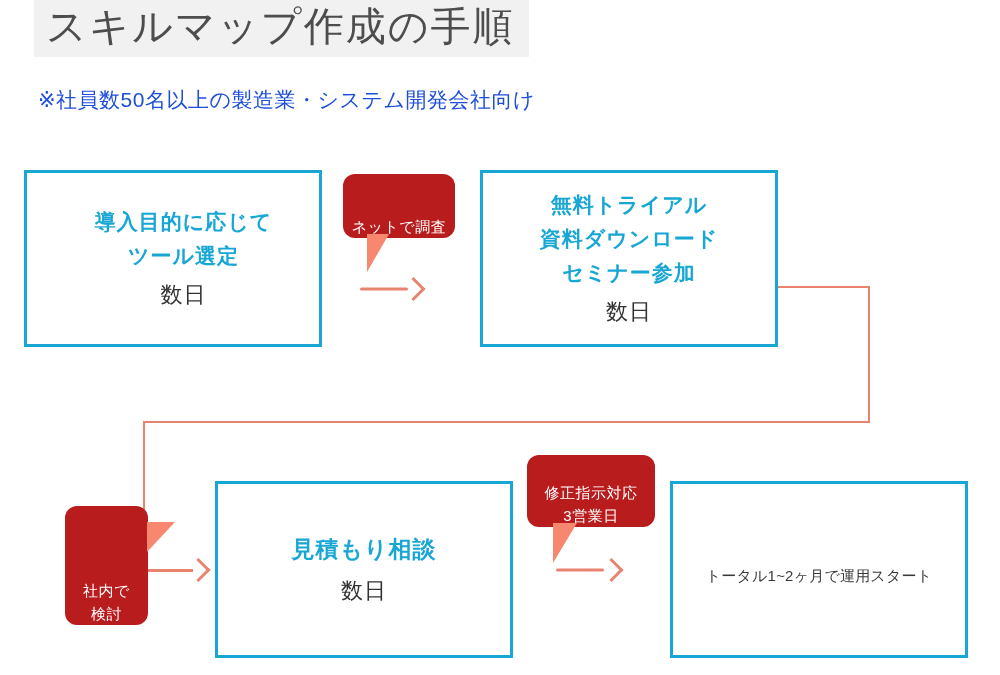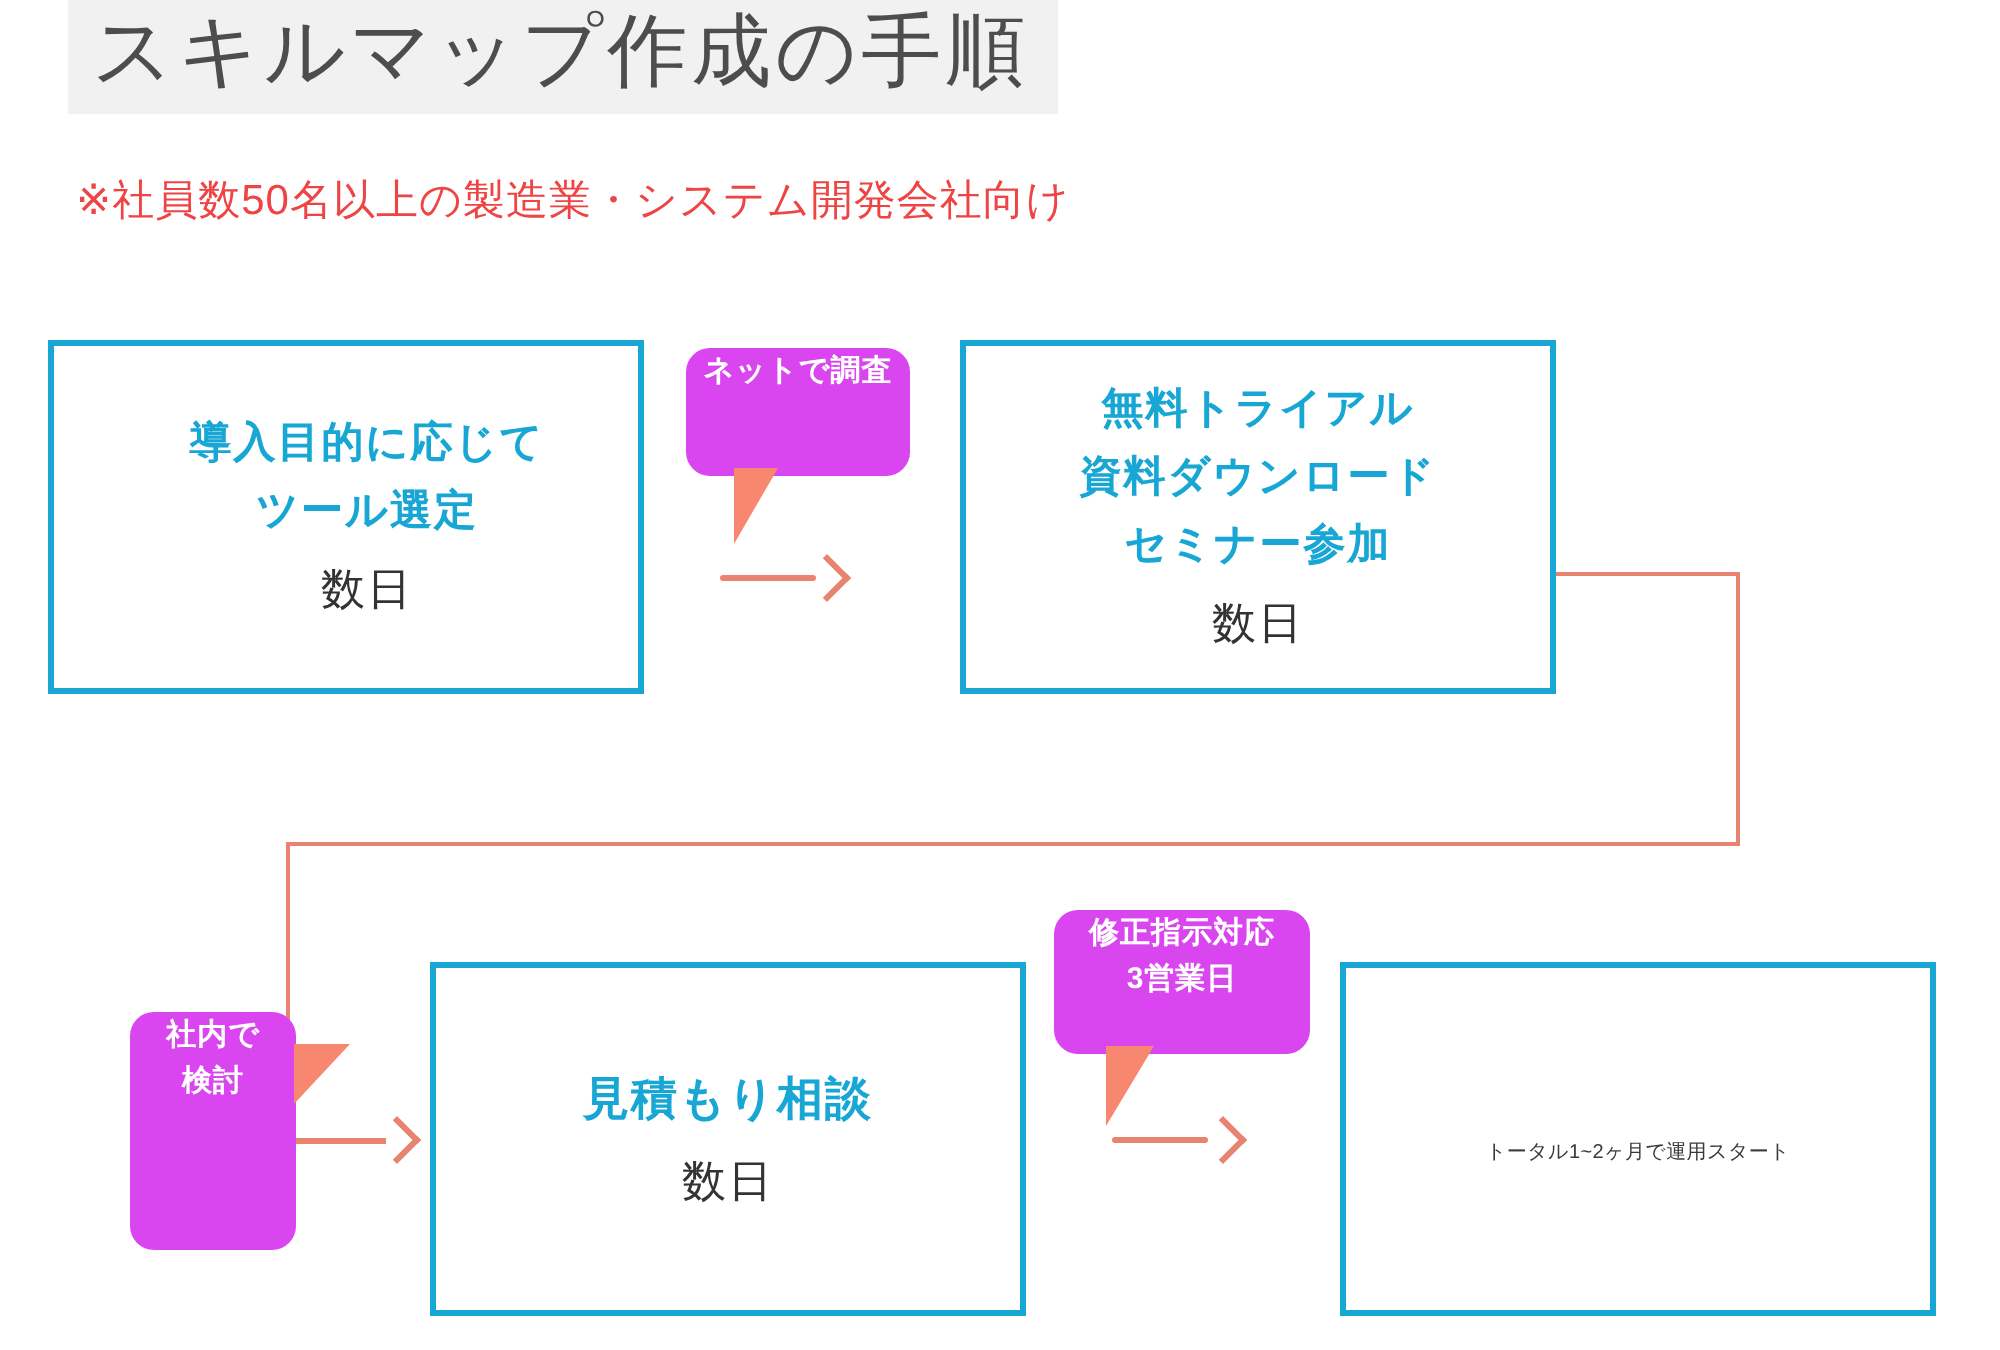--- a/index.html
+++ b/index.html
@@ -31,21 +31,21 @@
     font-size: 40px;
     line-height: 1.22;
     letter-spacing: 2px;
     font-weight: 400;
     white-space: nowrap;
   }
   .page-subtitle {
     position: absolute;
     left: 38px;
     top: 86px;
-    color: #ef4444;
+    color: #1d4ed8;
     font-size: 21px;
     letter-spacing: 0.5px;
     font-weight: 400;
     white-space: nowrap;
   }
 
   
   .step-box {
     position: absolute;
     box-sizing: border-box;
@@ -68,50 +68,50 @@
   .step-duration {
     color: #333333;
     font-size: 22px;
     line-height: 1.6;
     letter-spacing: 1px;
     margin-top: 4px;
     white-space: nowrap;
   }
   .step-note {
     color: #3a3a3a;
-    font-size: 10px;
+    font-size: 15px;
     line-height: 1.5;
     letter-spacing: 0.2px;
     margin-top: 14px;
     white-space: nowrap;
   }
 
   #box-1 { left: 24px;  top: 170px; width: 298px; height: 177px; padding-left: 21px; }
   #box-2 { left: 480px; top: 170px; width: 298px; height: 177px; }
   #box-3 { left: 215px; top: 481px; width: 298px; height: 177px; }
   #box-4 { left: 670px; top: 481px; width: 298px; height: 177px; }
 
   #box-1 .step-title,
   #box-2 .step-title { font-size: 21px; }
   #box-3 .step-title { font-size: 23px; }
   #box-4 .step-title { font-size: 23px; }
 
   
   .bubble {
     position: absolute;
     box-sizing: border-box;
-    background: #d946ef;
+    background: #b91c1c;
     border-radius: 12px;
     color: #ffffff;
     display: flex;
     flex-direction: column;
     align-items: center;
-    justify-content: flex-start;
+    justify-content: flex-end;
     text-align: center;
-    font-weight: 700;
+    font-weight: 400;
     letter-spacing: 0.5px;
   }
   .bubble .bline { line-height: 1.55; white-space: nowrap; }
 
   
   .bubble.tail-down::after {
     content: "";
     position: absolute;
     width: 0; height: 0;
     border-style: solid;

